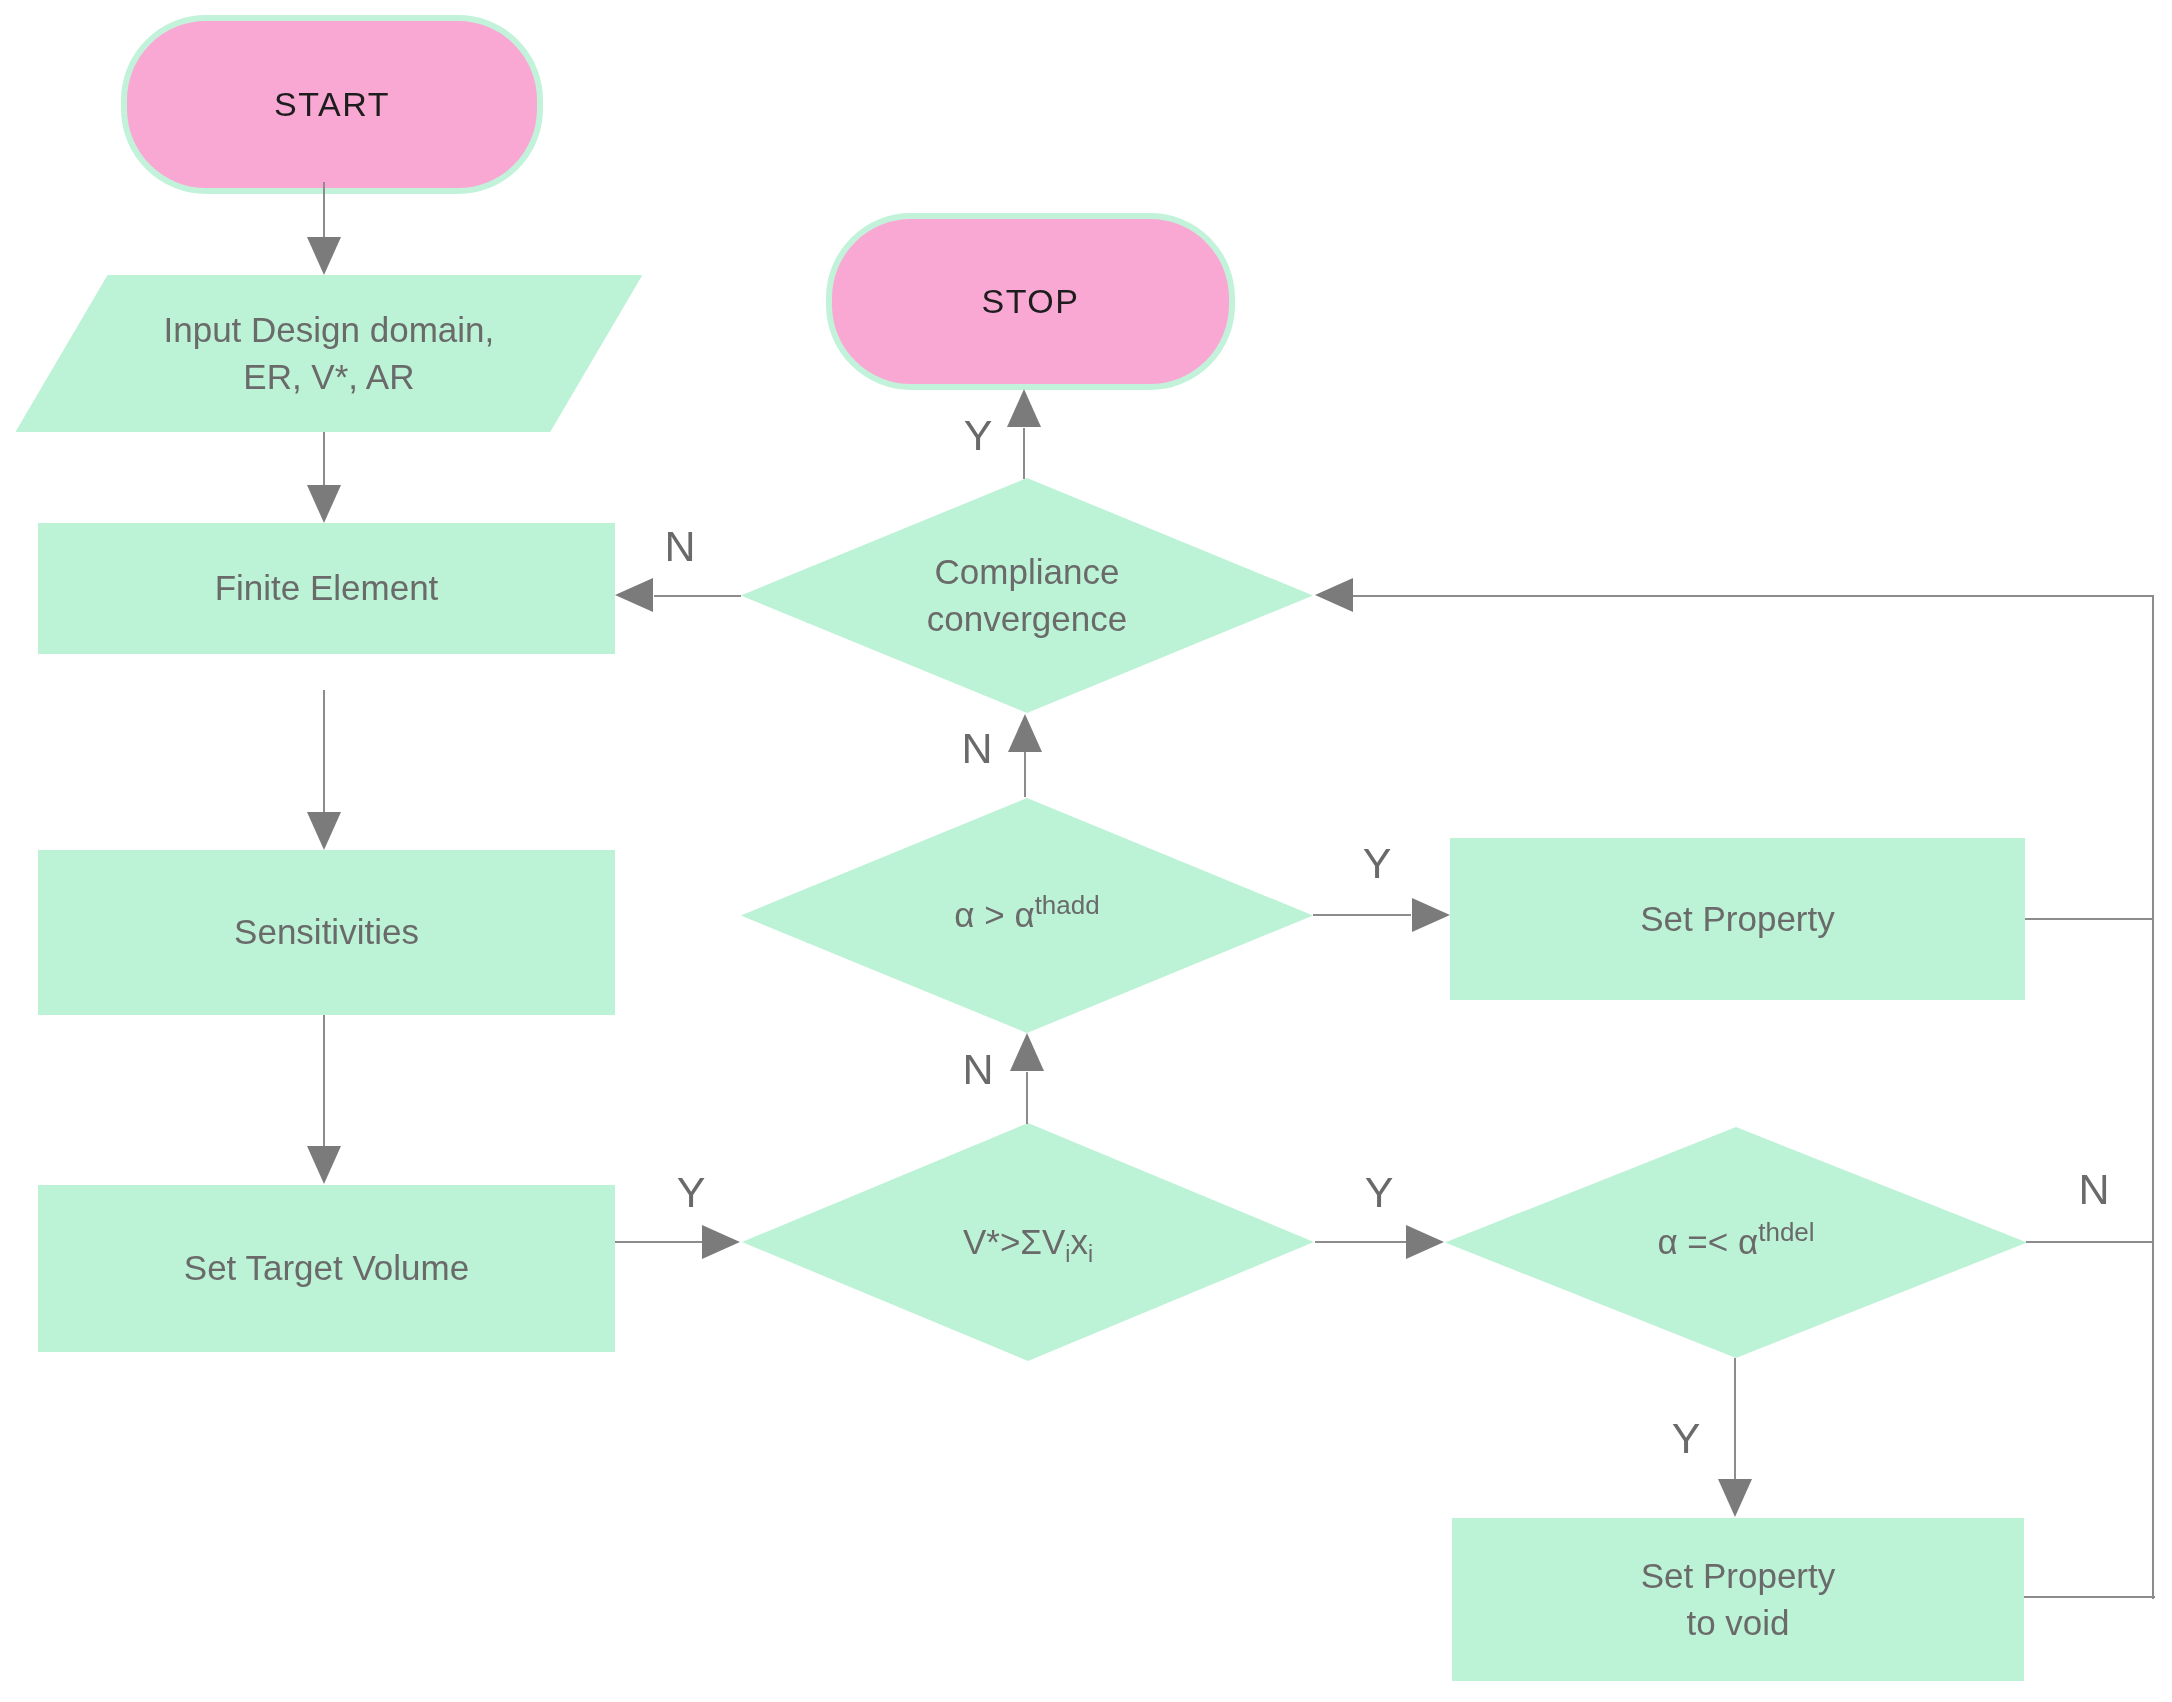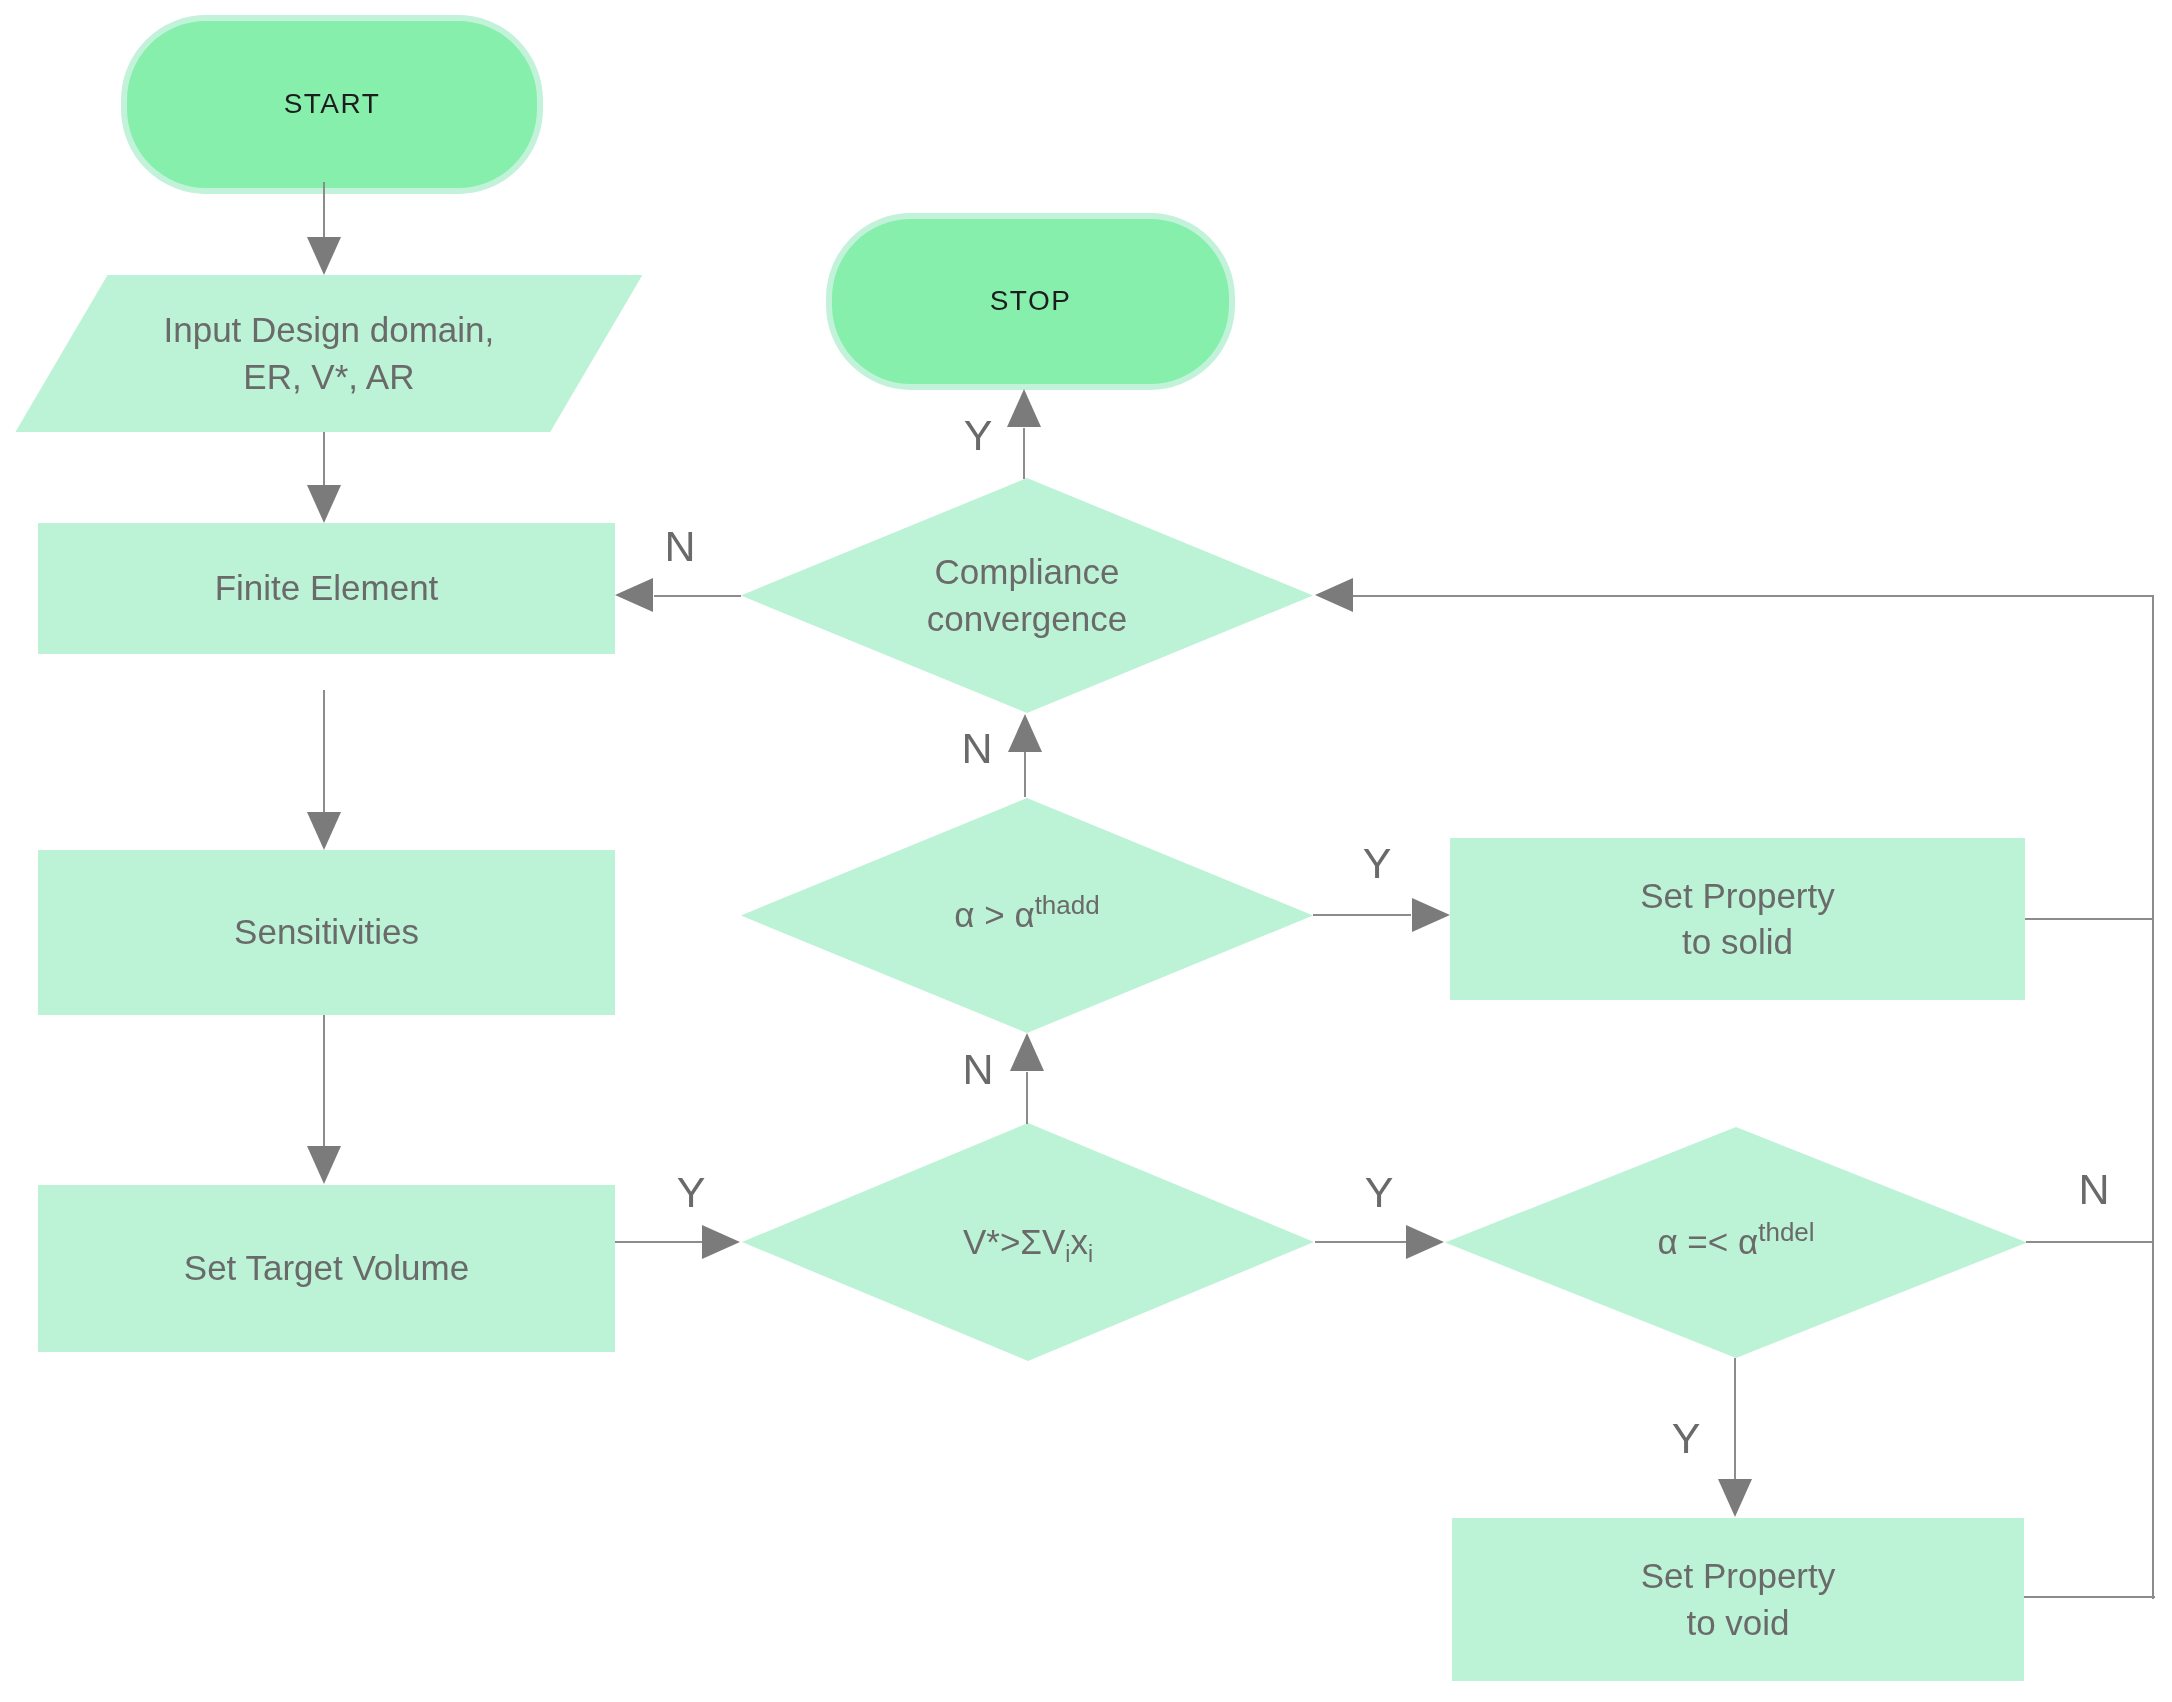--- a/index.html
+++ b/index.html
@@ -14,22 +14,22 @@
   html,body{margin:0;padding:0;background:var(--background);}
   #canvas{
     position:relative;width:2172px;height:1702px;background:var(--background);
     font-family:"Liberation Sans",sans-serif;overflow:hidden;
   }
   .shape{position:absolute;display:flex;align-items:center;justify-content:center;
     text-align:center;color:var(--node-text);font-size:35px;line-height:1.32;}
   .rect{background:var(--mint-fill);}
   .diamond{background:var(--mint-fill);
     clip-path:polygon(50% 0,100% 50%,50% 100%,0 50%);align-items:center;}
-  .terminal{background:#86efac;border:6.2px solid var(--stadium-border);
-    border-radius:85px;color:var(--terminal-text);font-size:28px;letter-spacing:1.5px;}
+  .terminal{background:#f9a8d4;border:6.2px solid var(--stadium-border);
+    border-radius:85px;color:var(--terminal-text);font-size:34px;letter-spacing:1.5px;}
   .para{background:var(--mint-fill);
     clip-path:polygon(14.7% 0,100% 0,85.3% 100%,0 100%);}
   .txt{width:100%;}
   .txt .ln{display:block;}
   .hline,.vline{position:absolute;background:var(--line);}
   .hline{height:2.3px;}
   .vline{width:2.3px;}
   .ah{position:absolute;width:0;height:0;}
   .ah-down{border-left:17.7px solid transparent;border-right:17.7px solid transparent;border-top:38px solid var(--arrow);}
   .ah-up{border-left:17.7px solid transparent;border-right:17.7px solid transparent;border-bottom:38px solid var(--arrow);}
@@ -99,21 +99,20 @@
 
   <div class="shape diamond" style="left:1445px;top:1127px;width:582px;height:231px;">
     <div class="txt">
       <span>α =&lt; α</span><sup>thdel</sup>
     </div>
   </div>
 
   <div class="shape rect" style="left:1450px;top:838px;width:575px;height:162px;">
     <div class="txt">
       <span class="ln">Set Property</span>
-      <span class="ln">to solid</span>
     </div>
   </div>
 
   <div class="shape rect" style="left:1452px;top:1518px;width:572px;height:163px;">
     <div class="txt">
       <span class="ln">Set Property</span>
       <span class="ln">to void</span>
     </div>
   </div>
 

